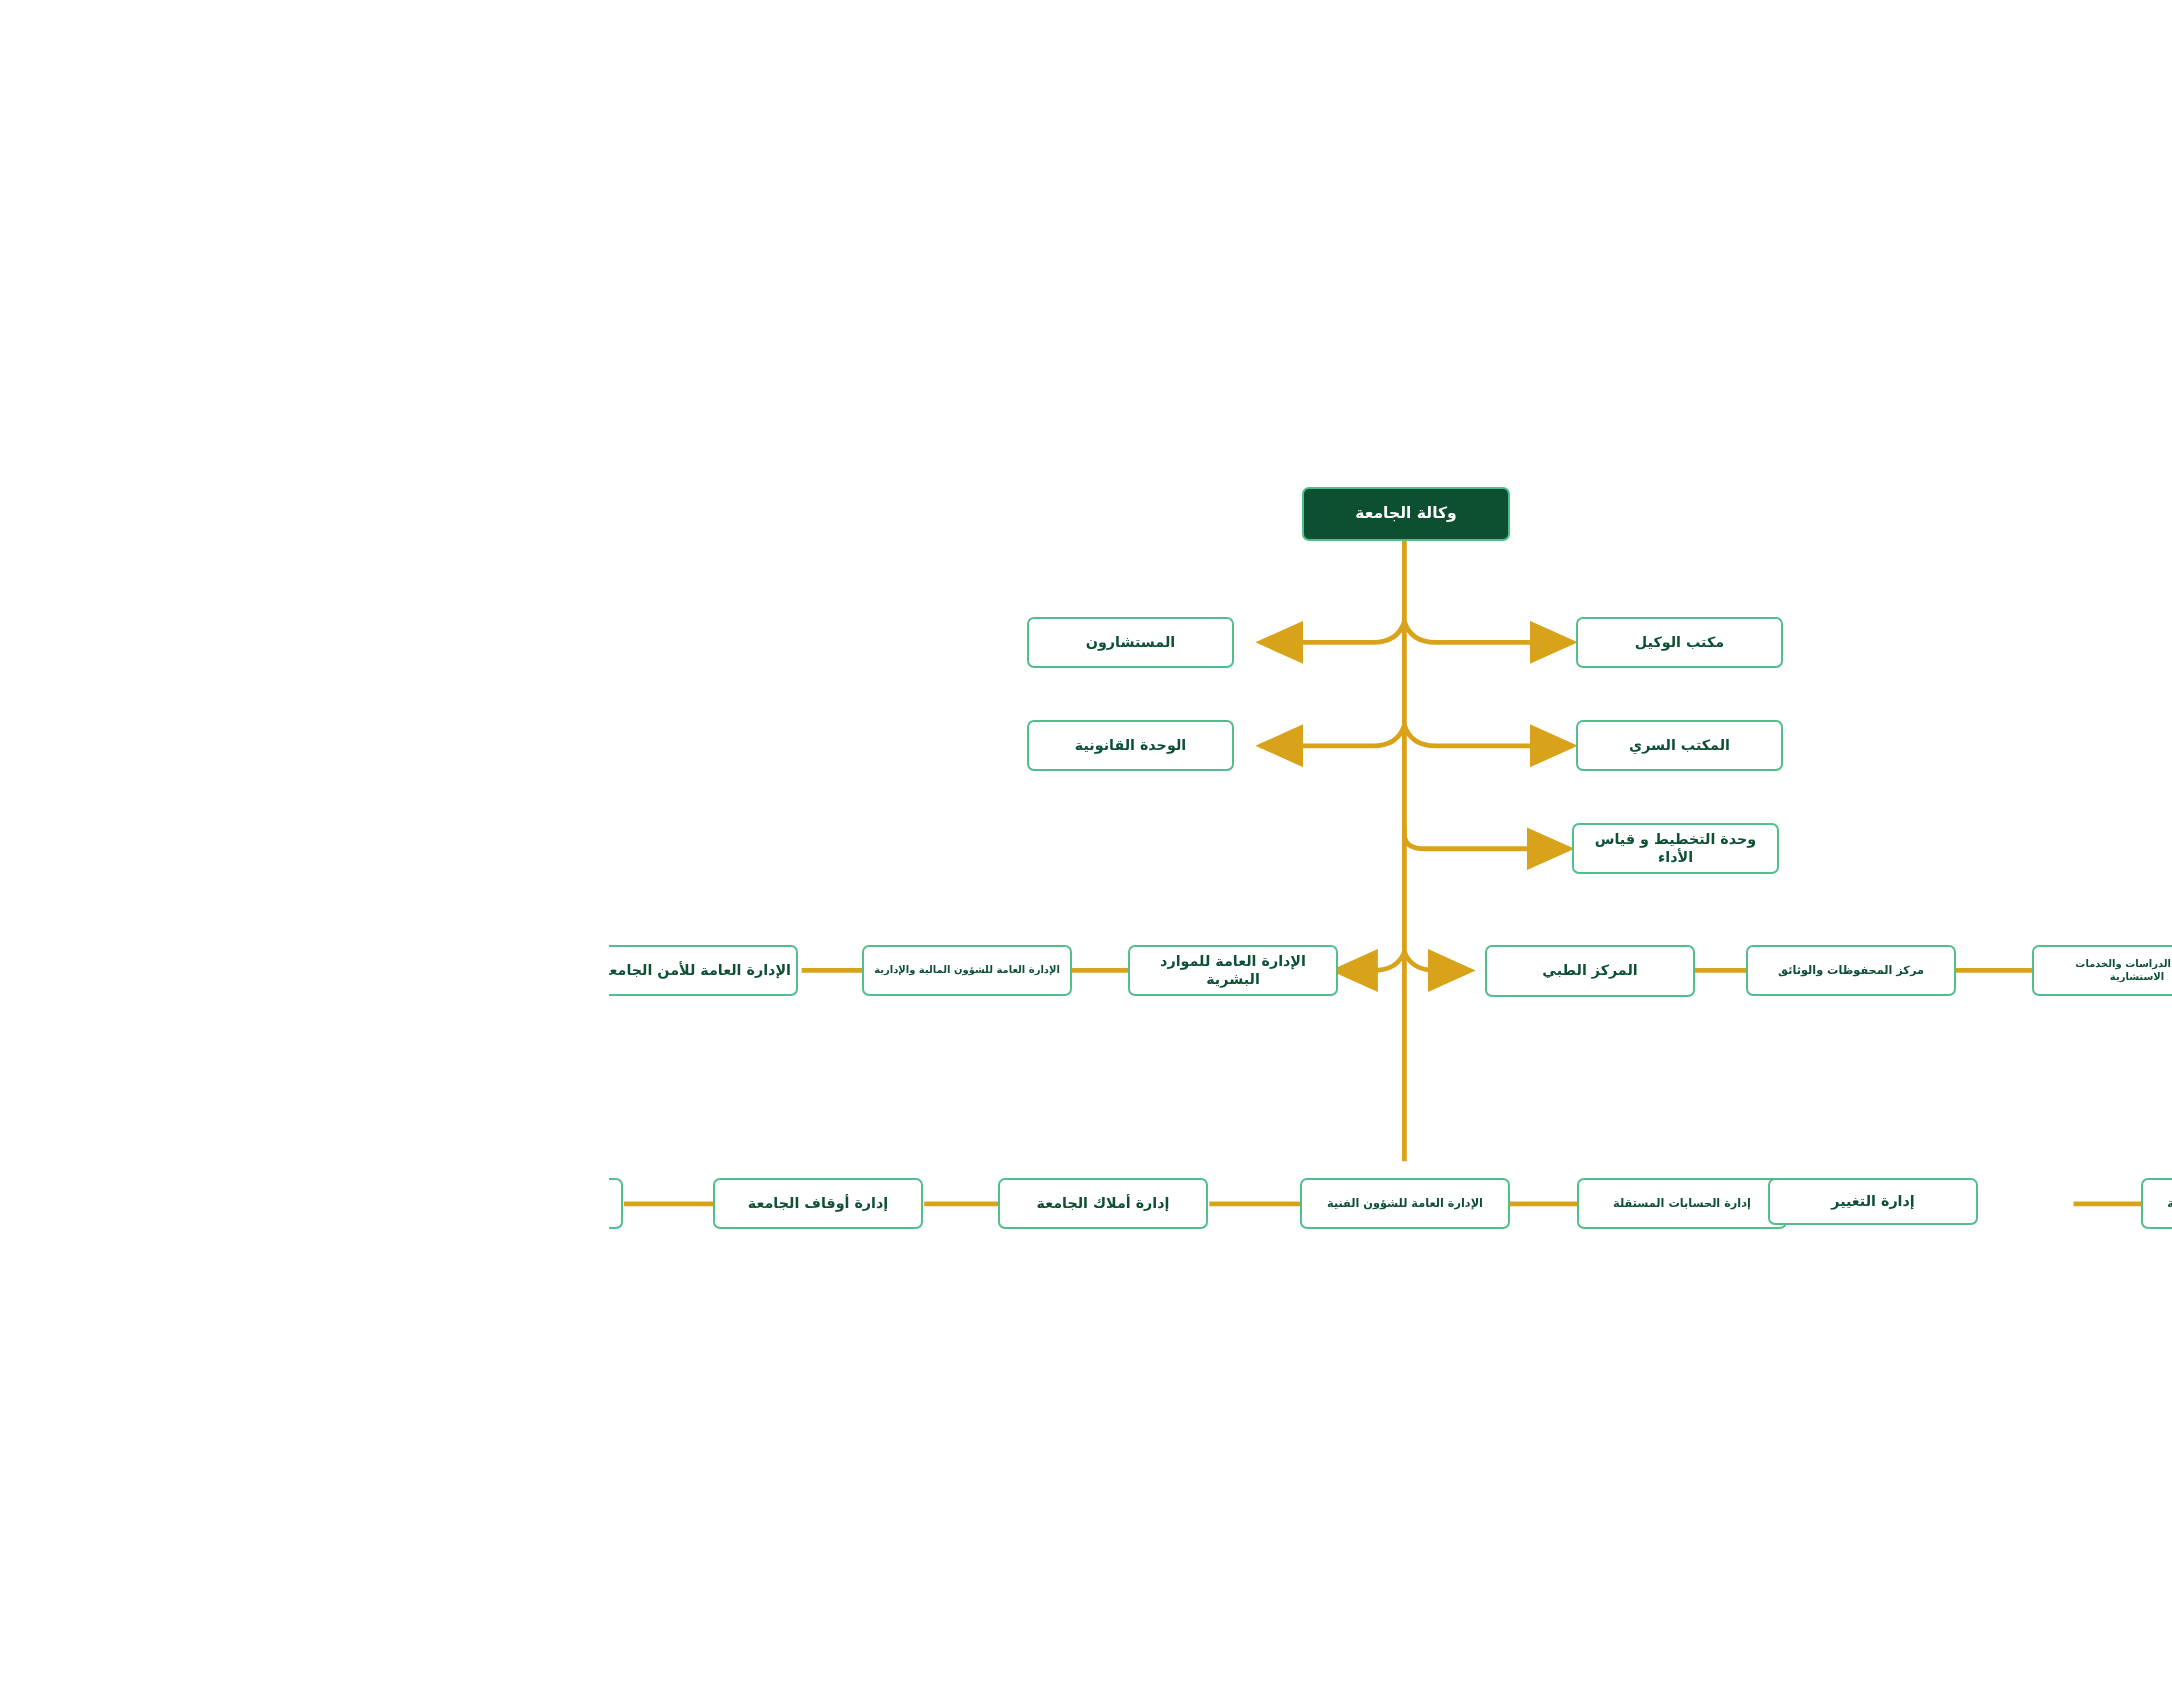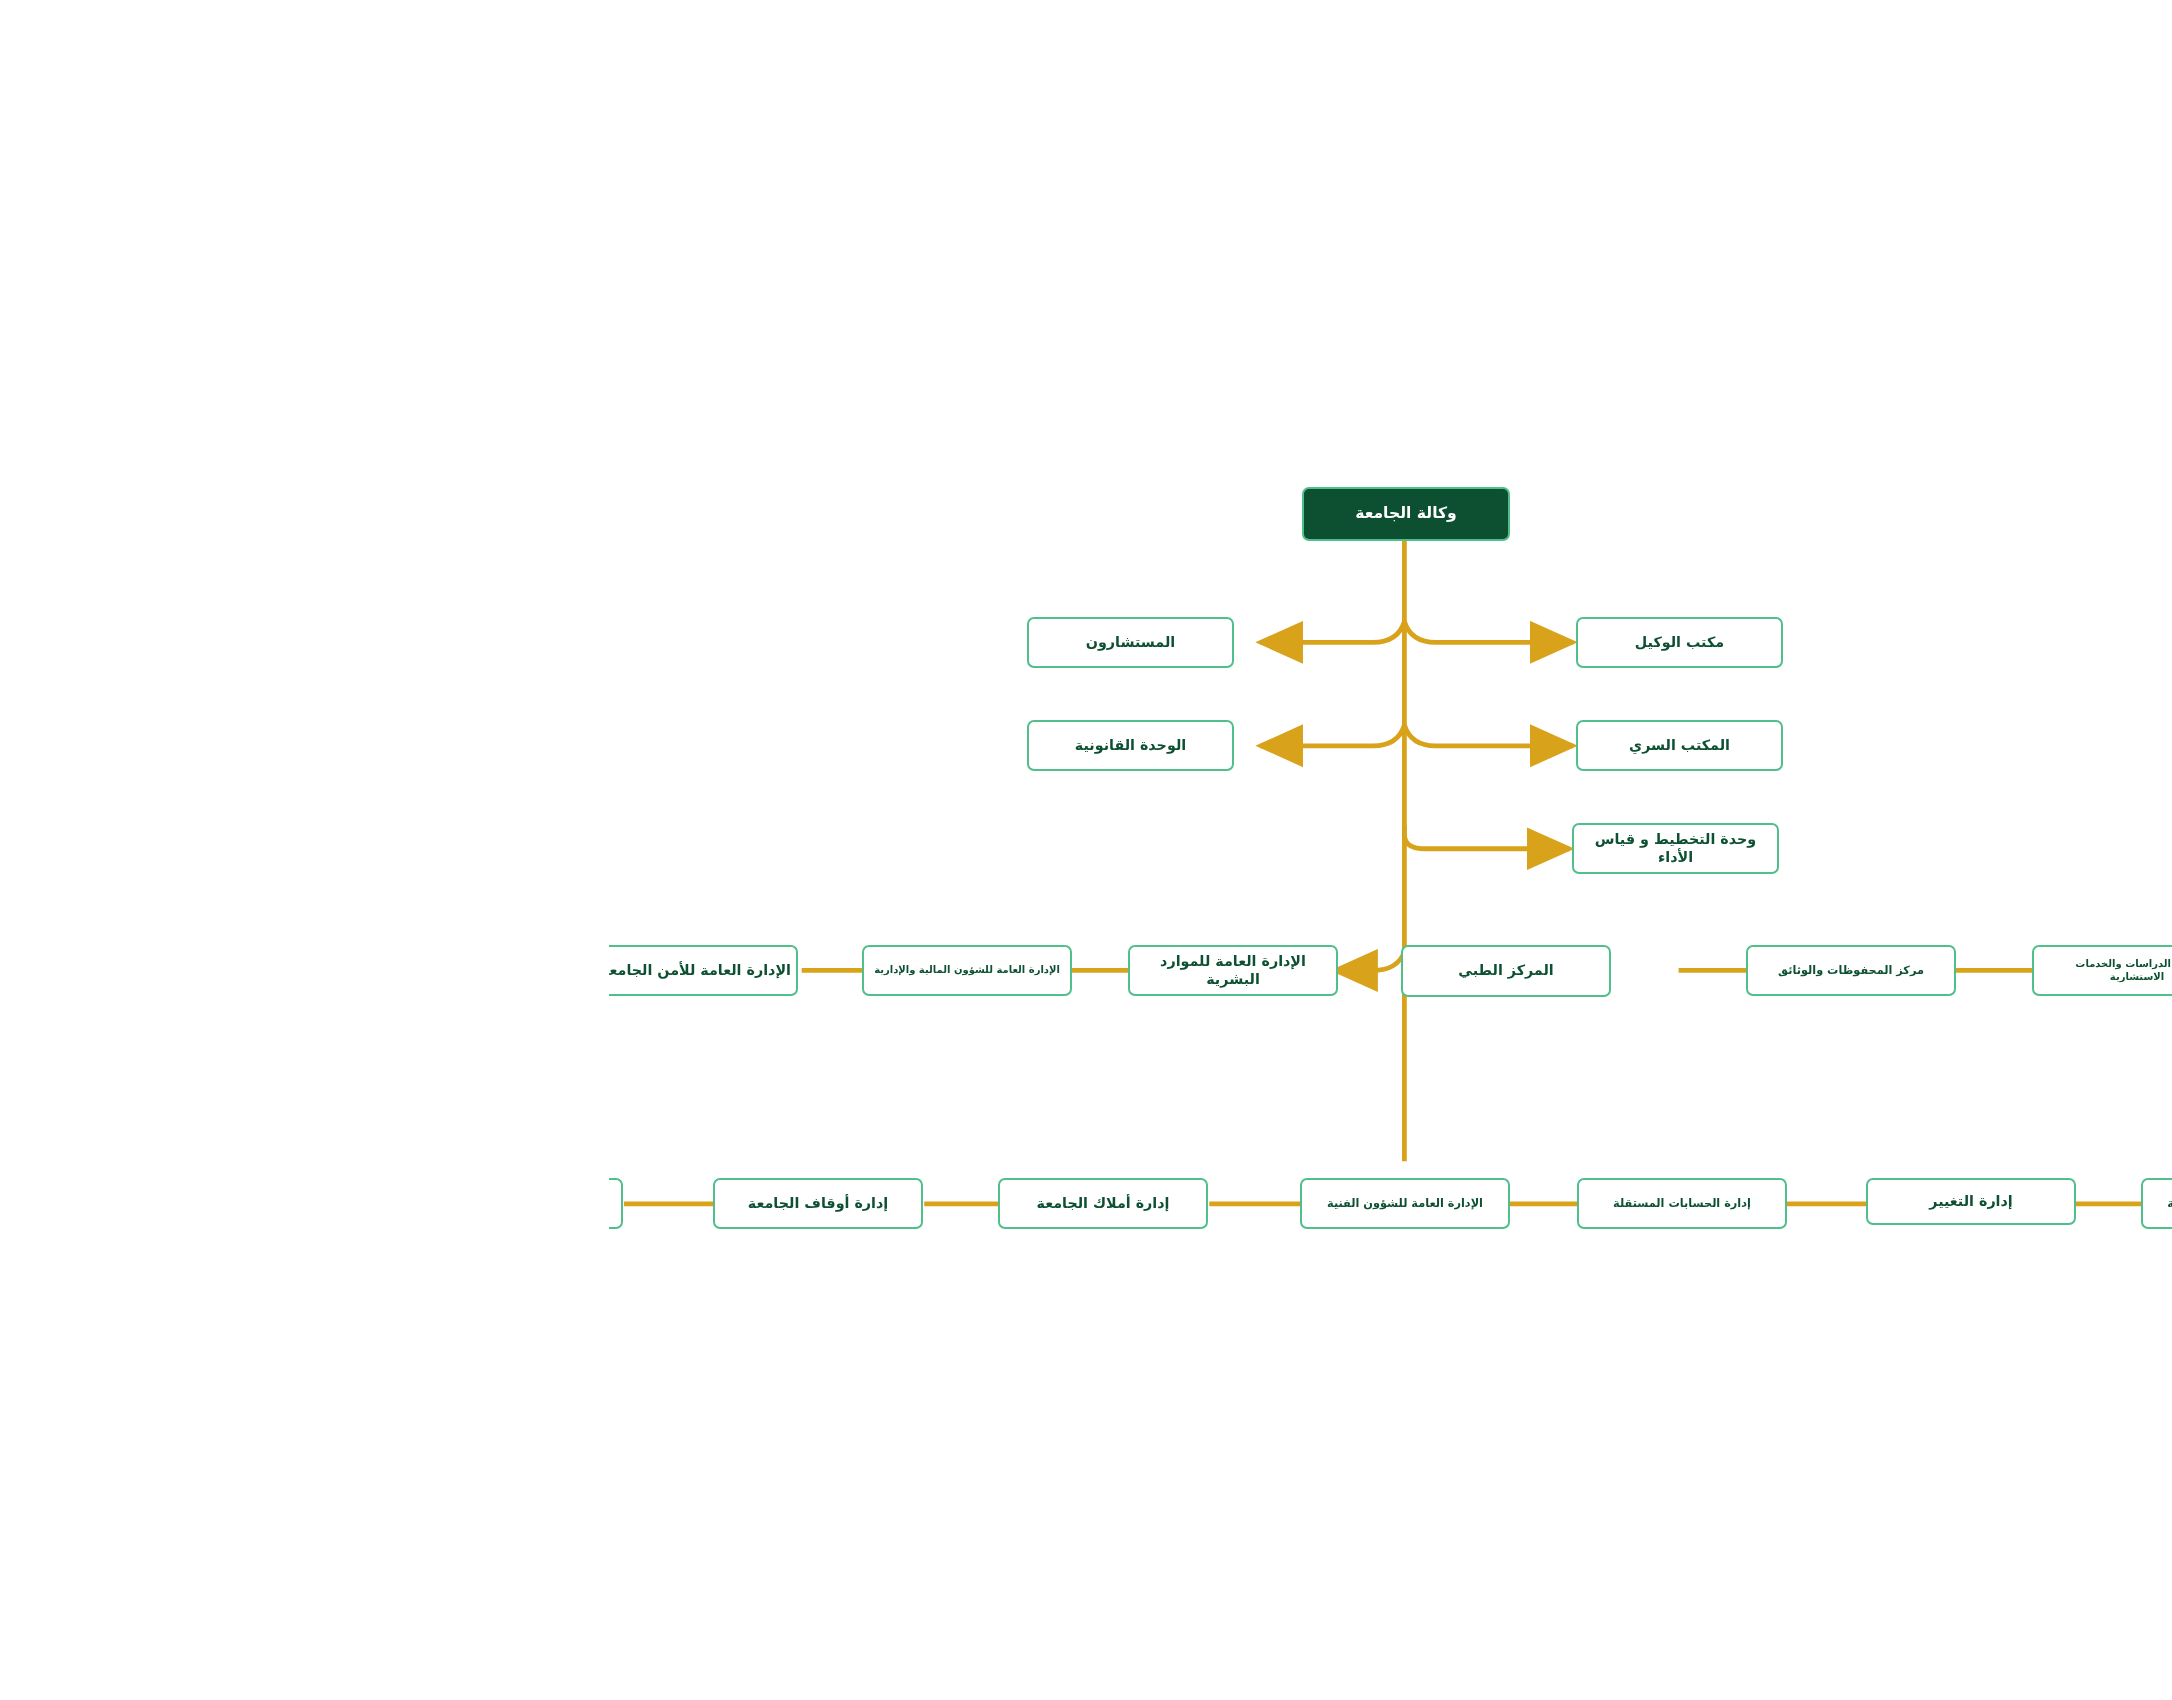--- a/index.html
+++ b/index.html
@@ -133,21 +133,21 @@
 
     <div class="node fs-md" style="left:588px;top:945px;width:210px;height:51px;">
       <span class="label">الإدارة العامة للأمن الجامعي</span>
     </div>
     <div class="node fs-xs" style="left:862px;top:945px;width:210px;height:51px;">
       <span class="label">الإدارة العامة للشؤون المالية والإدارية</span>
     </div>
     <div class="node fs-md" style="left:1128px;top:945px;width:210px;height:51px;">
       <span class="label">الإدارة العامة للموارد البشرية</span>
     </div>
-    <div class="node fs-md" style="left:1401px;top:945px;width:210px;height:52px;">
+    <div class="node fs-md" style="left:1485px;top:945px;width:210px;height:52px;">
       <span class="label">المركز الطبي</span>
     </div>
     <div class="node fs-sm" style="left:1746px;top:945px;width:210px;height:51px;">
       <span class="label">مركز المحفوظات والوثائق</span>
     </div>
     <div class="node fs-xs" style="left:2032px;top:945px;width:210px;height:51px;">
       <span class="label">معهد الدراسات والخدمات
 الاستشارية</span>
     </div>
     <div class="node fs-xs" style="left:2310px;top:945px;width:210px;height:51px;">
@@ -166,21 +166,21 @@
     </div>
     <div class="node fs-md" style="left:998px;top:1178px;width:210px;height:51px;">
       <span class="label">إدارة أملاك الجامعة</span>
     </div>
     <div class="node fs-sm" style="left:1300px;top:1178px;width:210px;height:51px;">
       <span class="label">الإدارة العامة للشؤون الفنية</span>
     </div>
     <div class="node fs-sm" style="left:1577px;top:1178px;width:210px;height:51px;">
       <span class="label">إدارة الحسابات المستقلة</span>
     </div>
-    <div class="node fs-md" style="left:1866px;top:1178px;width:210px;height:47px;">
+    <div class="node fs-md" style="left:1768px;top:1178px;width:210px;height:47px;">
       <span class="label">إدارة التغيير</span>
     </div>
     <div class="node fs-sm" style="left:2141px;top:1178px;width:210px;height:51px;">
       <span class="label">إدارة الصحة والبيئة والسلامة</span>
     </div>
 
   </div>
 </div>
 
 

